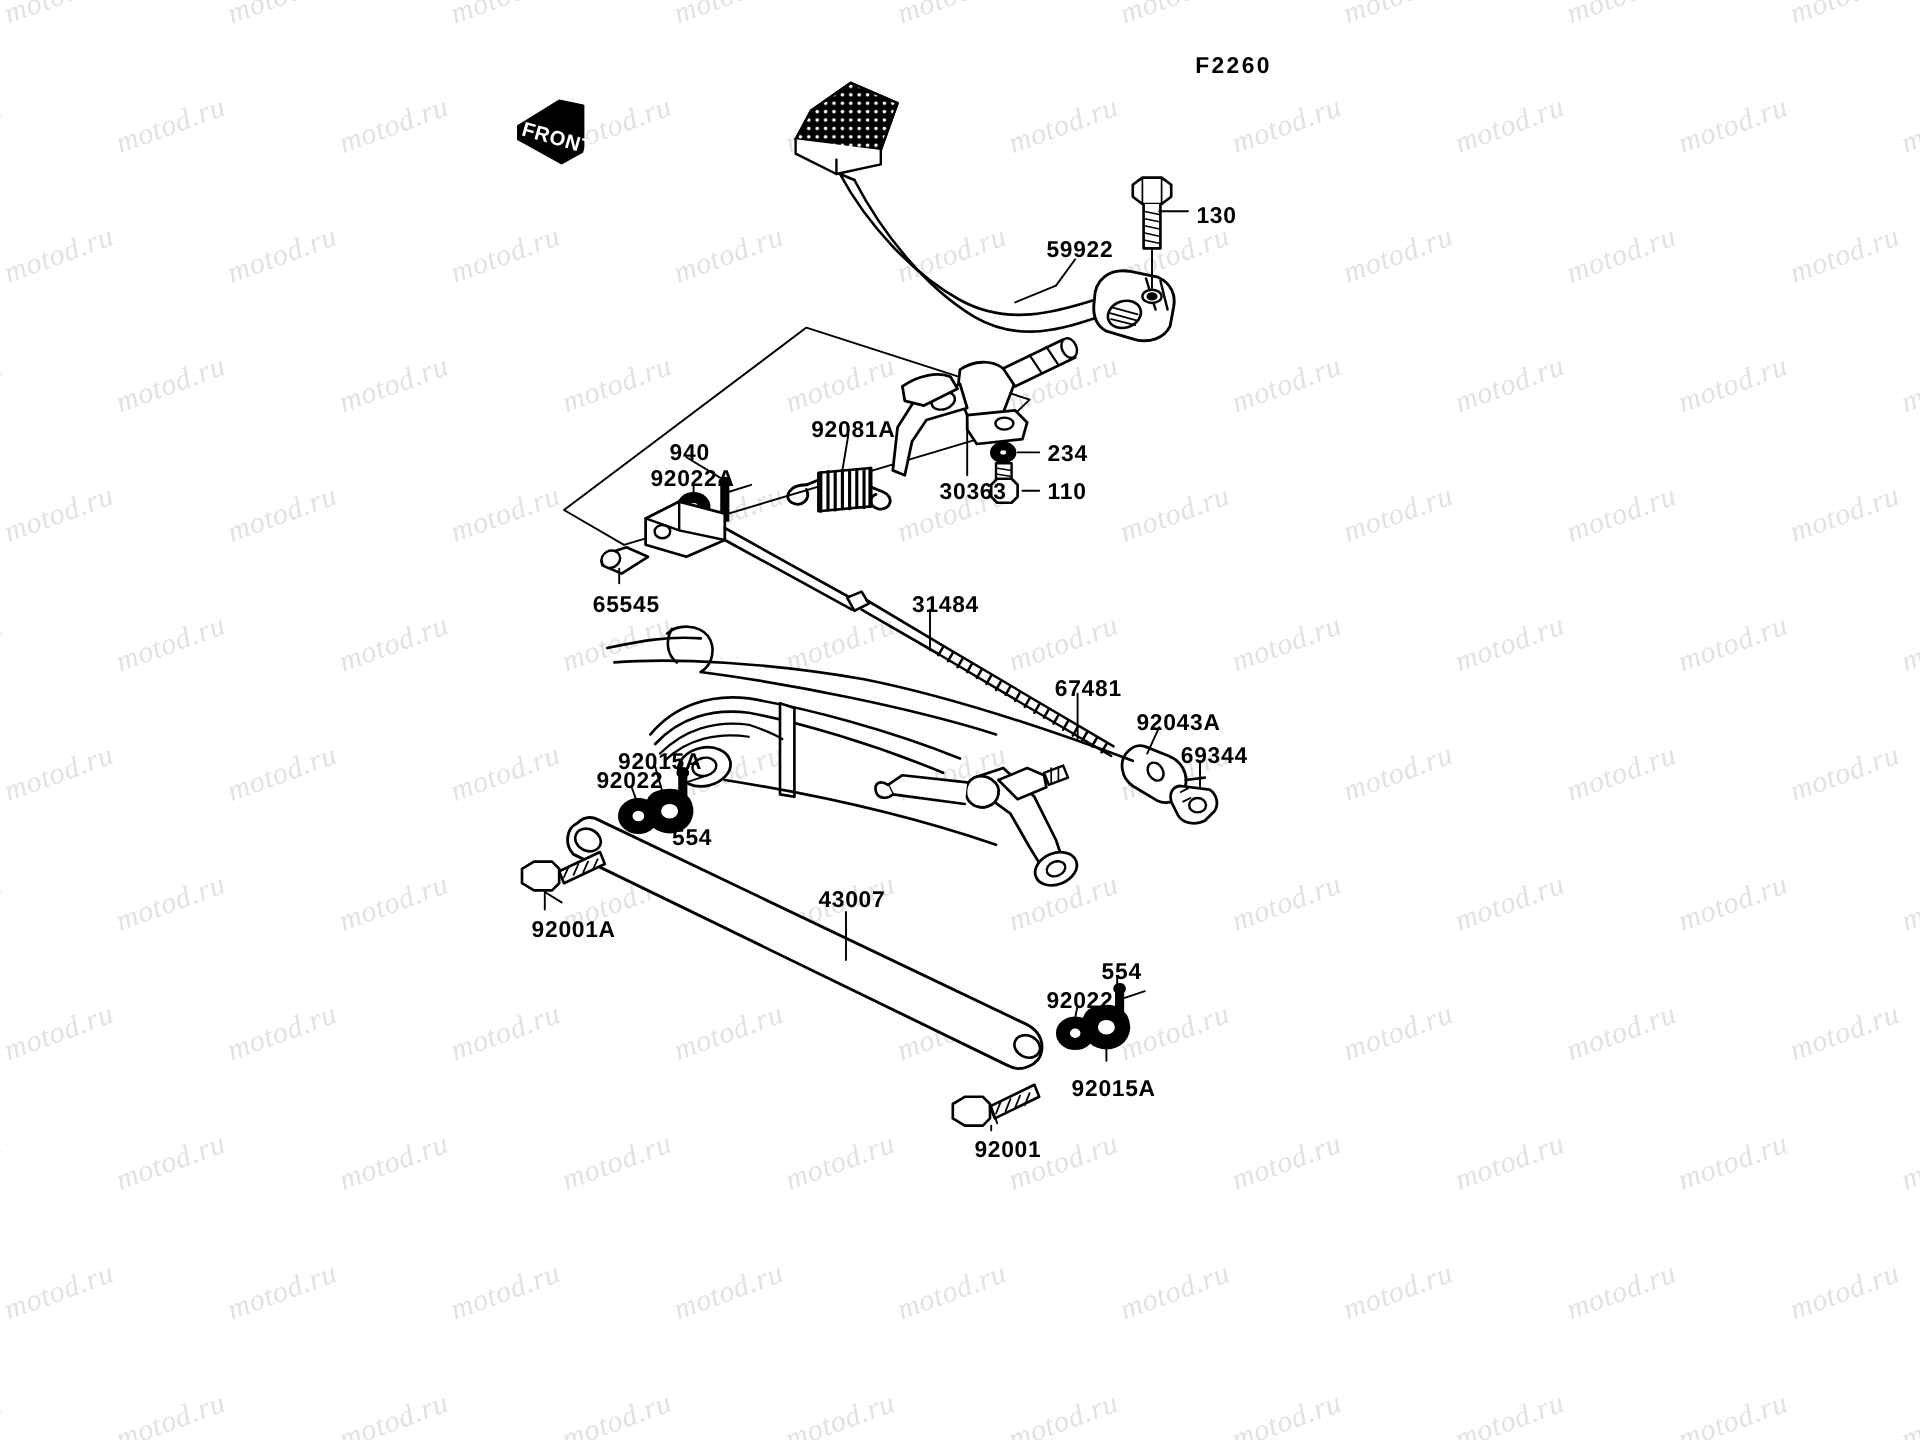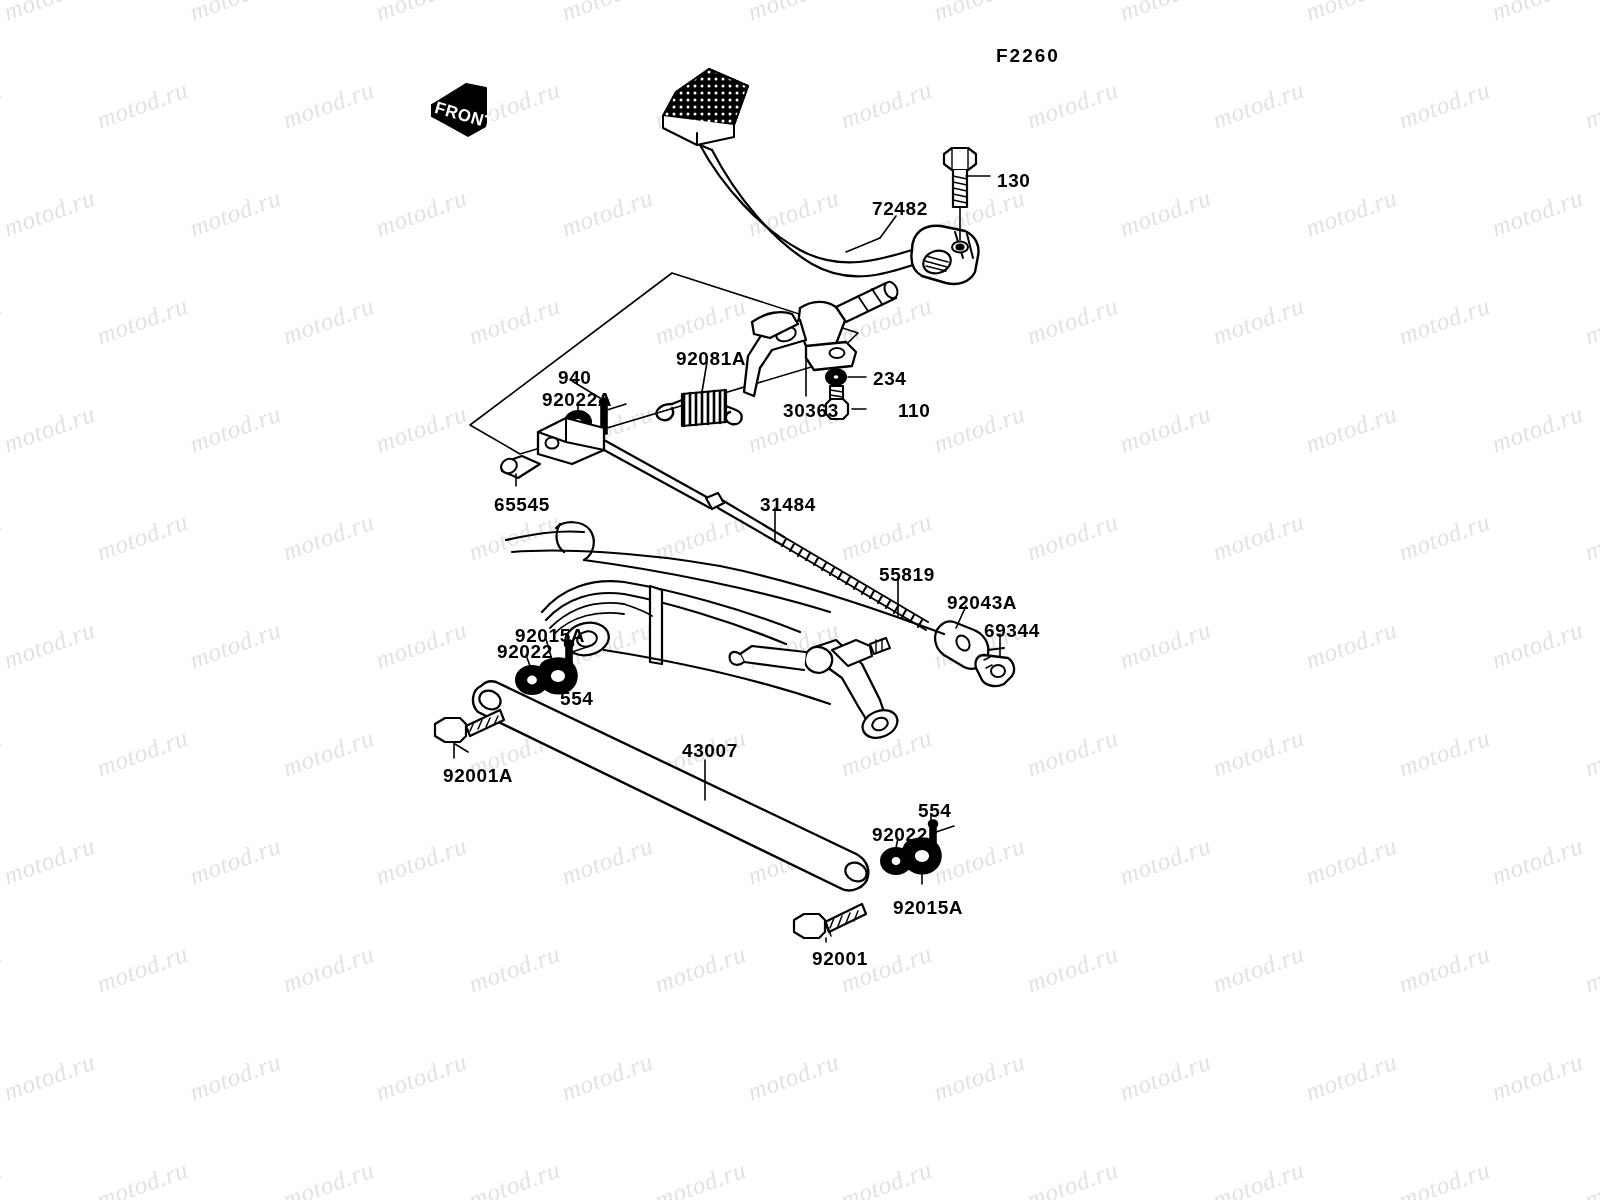--- a/index.html
+++ b/index.html
@@ -501,31 +501,31 @@
           <path d="M831 936 L826 922"></path>
         </g>
 
       </g>
     </svg>
   </div>
 
   <div id="label-layer">
     <span class="sheet-code" style="left:996px; top:45px;">F2260</span>
     <span class="front-text" style="left:438px; top:98px; transform:rotate(16deg); transform-origin:left top;">FRONT</span>
-  <span class="part-label" style="left: 872px; top: 198px;">72482</span>
+  <span class="part-label" style="left: 872px; top: 198px;">59922</span>
       <span class="part-label" style="left: 997px; top: 170px;">130</span>
       <span class="part-label" style="left: 676px; top: 348px;">92081A</span>
       <span class="part-label" style="left: 558px; top: 367px;">940</span>
       <span class="part-label" style="left: 542px; top: 389px;">92022A</span>
       <span class="part-label" style="left: 783px; top: 400px;">30363</span>
       <span class="part-label" style="left: 873px; top: 368px;">234</span>
-      <span class="part-label" style="left: 873px; top: 400px; margin-left: 25px;">110</span>
+      <span class="part-label" style="left: 873px; top: 400px;">110</span>
       <span class="part-label" style="left: 494px; top: 494px;">65545</span>
       <span class="part-label" style="left: 760px; top: 494px;">31484</span>
-      <span class="part-label" style="left: 879px; top: 564px;">55819</span>
+      <span class="part-label" style="left: 879px; top: 564px;">67481</span>
       <span class="part-label" style="left: 947px; top: 592px;">92043A</span>
       <span class="part-label" style="left: 984px; top: 620px;">69344</span>
       <span class="part-label" style="left: 515px; top: 625px;">92015A</span>
       <span class="part-label" style="left: 497px; top: 641px;">92022</span>
       <span class="part-label" style="left: 560px; top: 688px;">554</span>
       <span class="part-label" style="left: 443px; top: 765px;">92001A</span>
       <span class="part-label" style="left: 682px; top: 740px;">43007</span>
       <span class="part-label" style="left: 918px; top: 800px;">554</span>
       <span class="part-label" style="left: 872px; top: 824px;">92022</span>
       <span class="part-label" style="left: 893px; top: 897px;">92015A</span>

